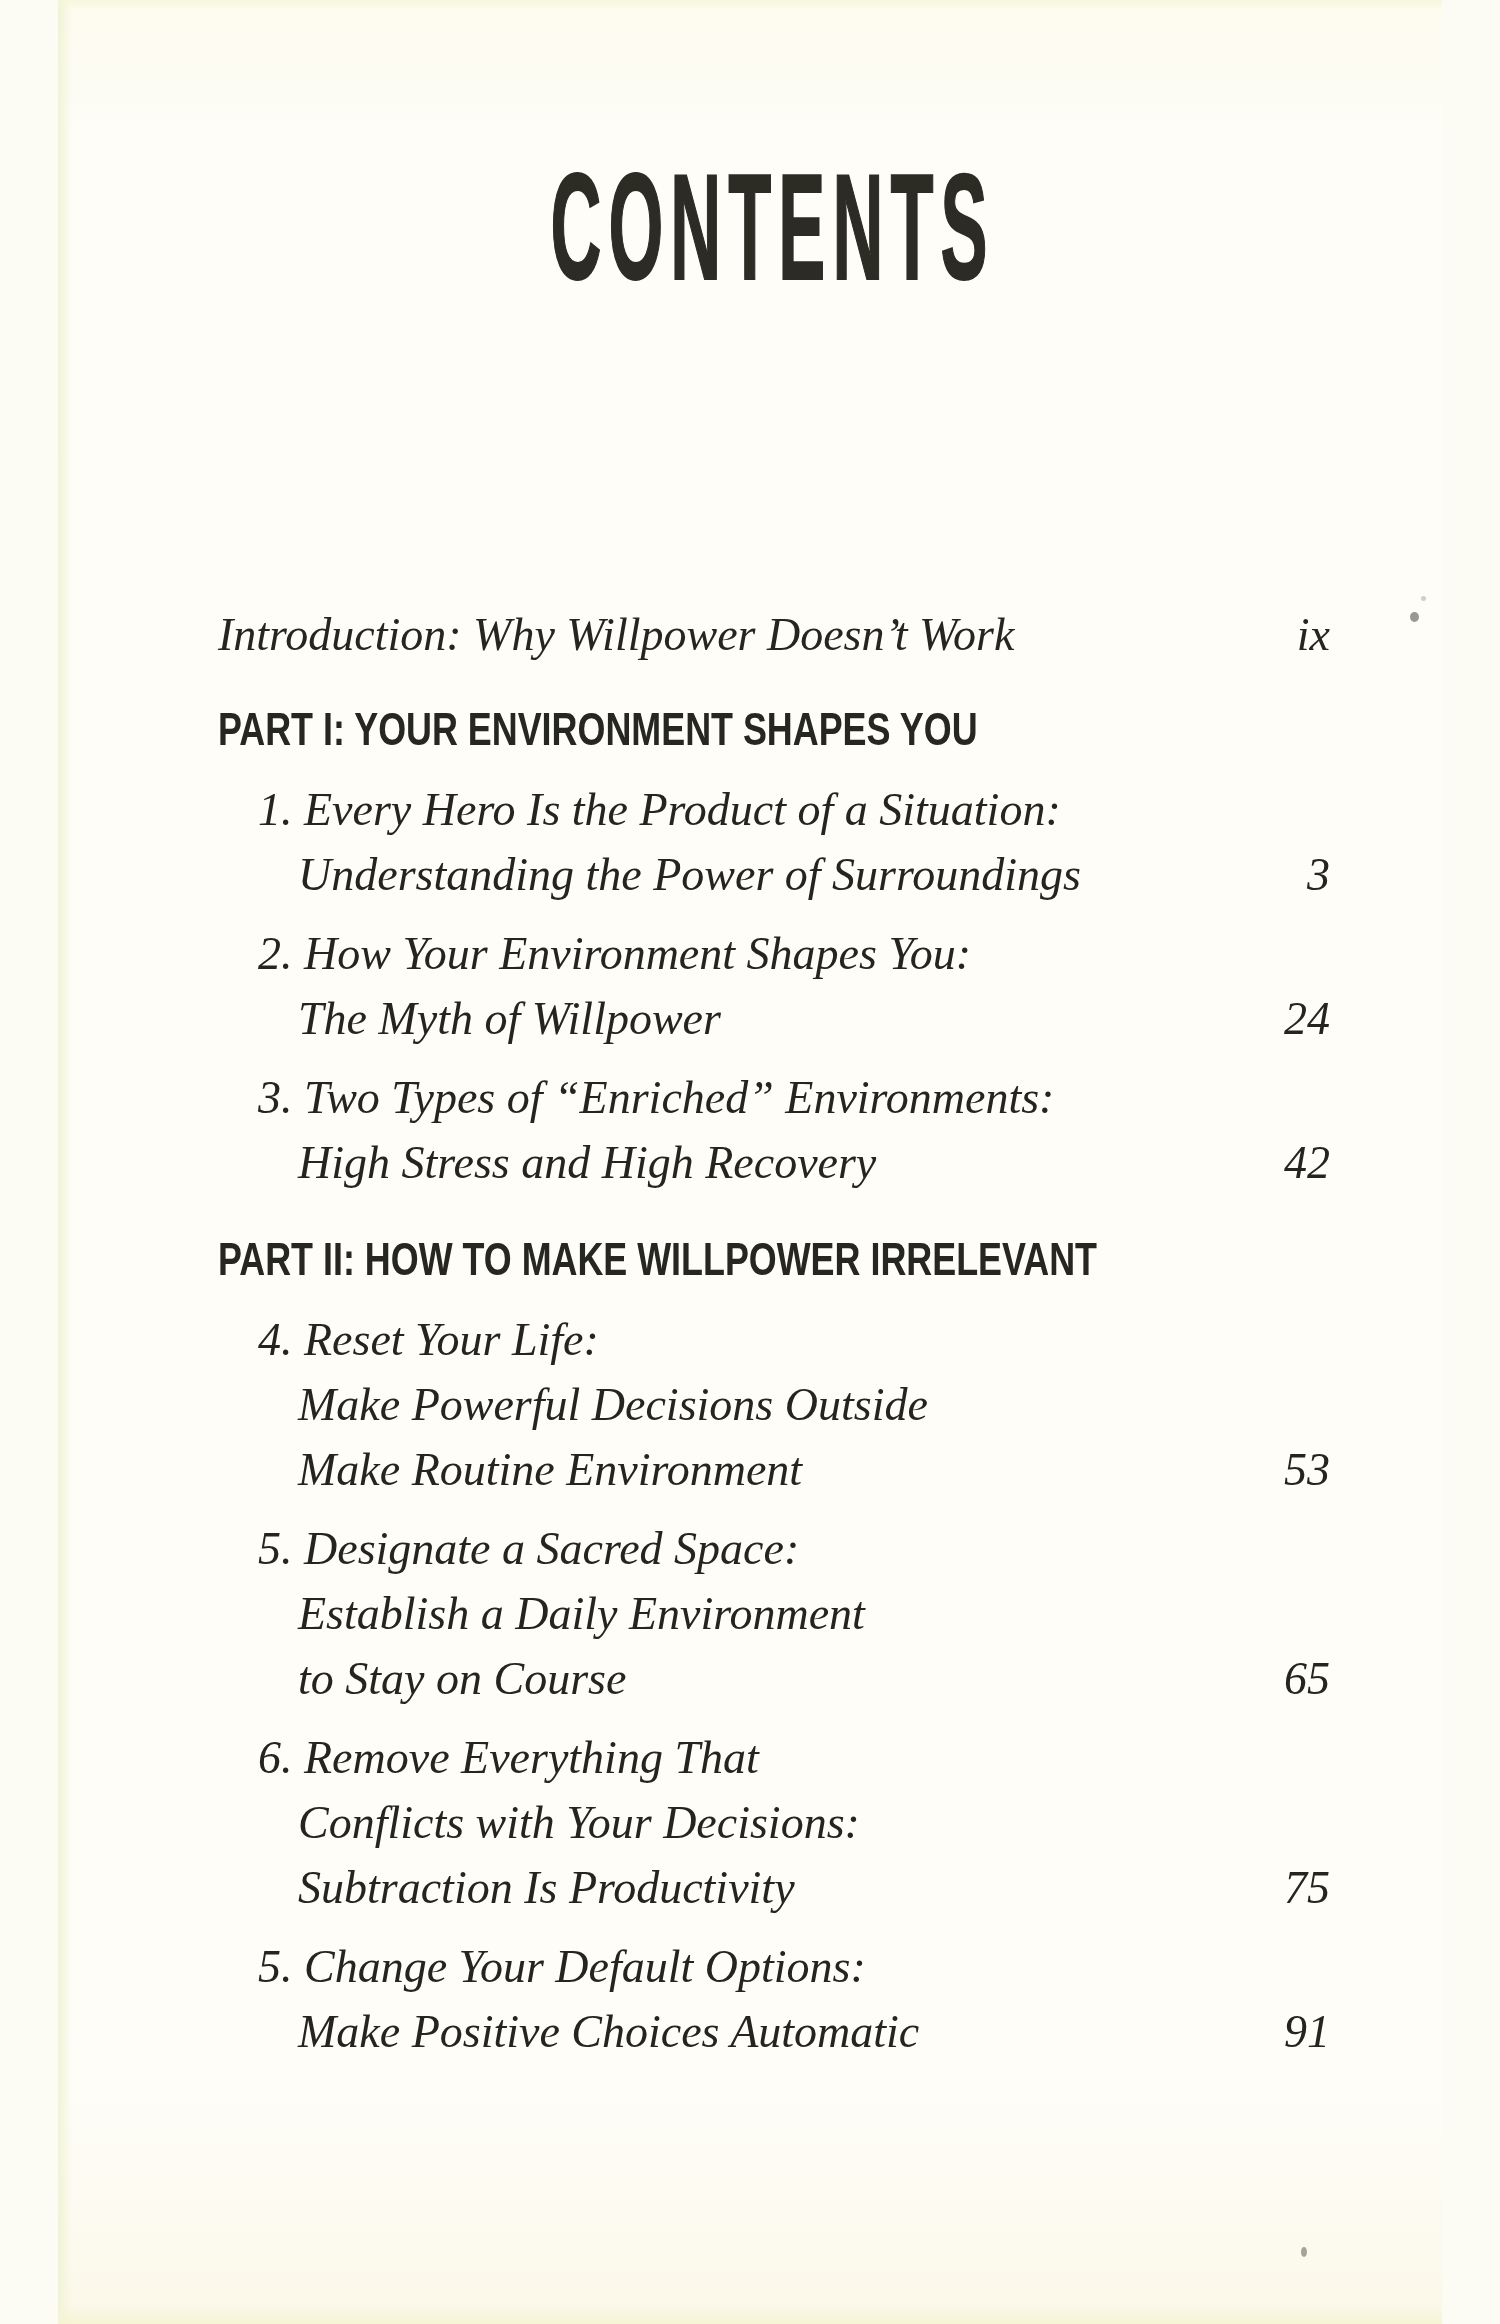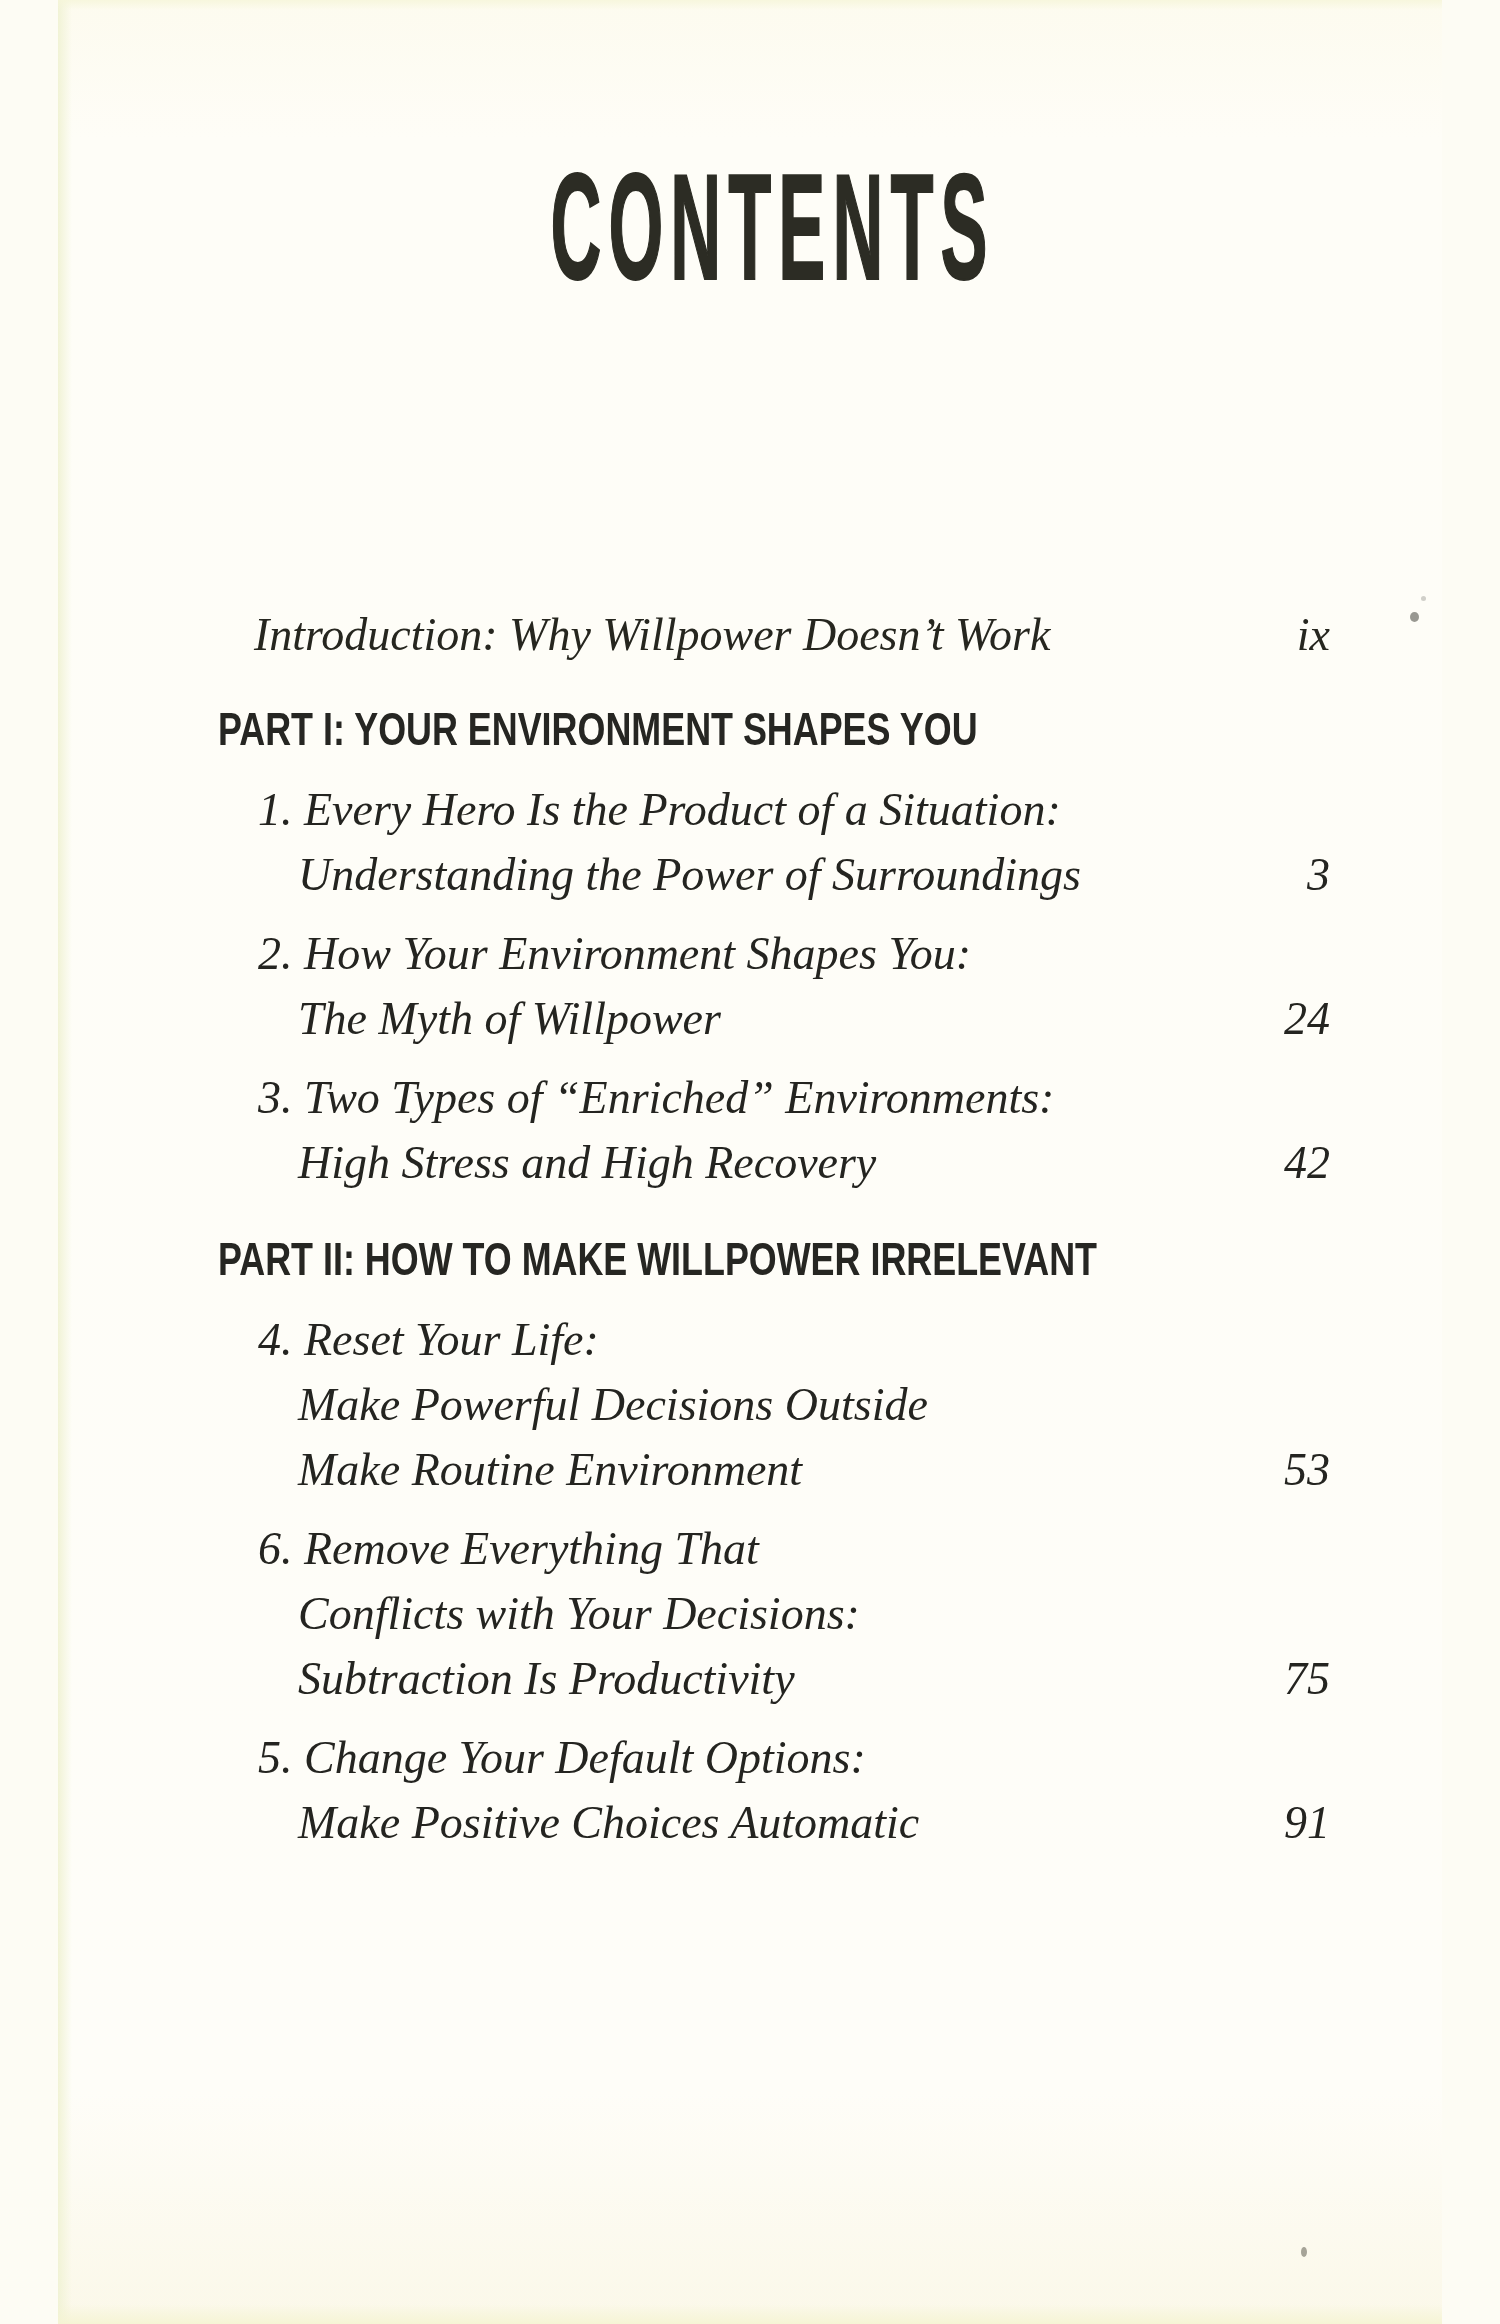--- a/index.html
+++ b/index.html
@@ -50,21 +50,20 @@
     font-size: 46px;
     line-height: 65px;
   }
 
   .intro-row {
     display: flex;
     justify-content: space-between;
     align-items: flex-start;
     font-style: italic;
     color: #26261f;
-    margin-left: 36px;
   }
 
   .part-heading {
     margin: 34px 0 20px 0;
     font-family: "Liberation Sans", sans-serif;
     font-weight: bold;
     font-style: normal;
     font-size: 46px;
     line-height: 56px;
     color: #262622;
@@ -139,20 +138,28 @@
 
     <div class="entry">
       <div class="entry-lines">
         <div class="line">4. Reset Your Life:</div>
         <div class="line cont">Make Powerful Decisions Outside</div>
         <div class="line cont">Make Routine Environment</div>
       </div>
       <div class="pageno">53</div>
     </div>
 
+    <div class="entry">
+      <div class="entry-lines">
+        <div class="line">5. Designate a Sacred Space:</div>
+        <div class="line cont">Establish a Daily Environment</div>
+        <div class="line cont">to Stay on Course</div>
+      </div>
+      <div class="pageno">65</div>
+    </div>
 
     <div class="entry">
       <div class="entry-lines">
         <div class="line">6. Remove Everything That</div>
         <div class="line cont">Conflicts with Your Decisions:</div>
         <div class="line cont">Subtraction Is Productivity</div>
       </div>
       <div class="pageno">75</div>
     </div>
 

